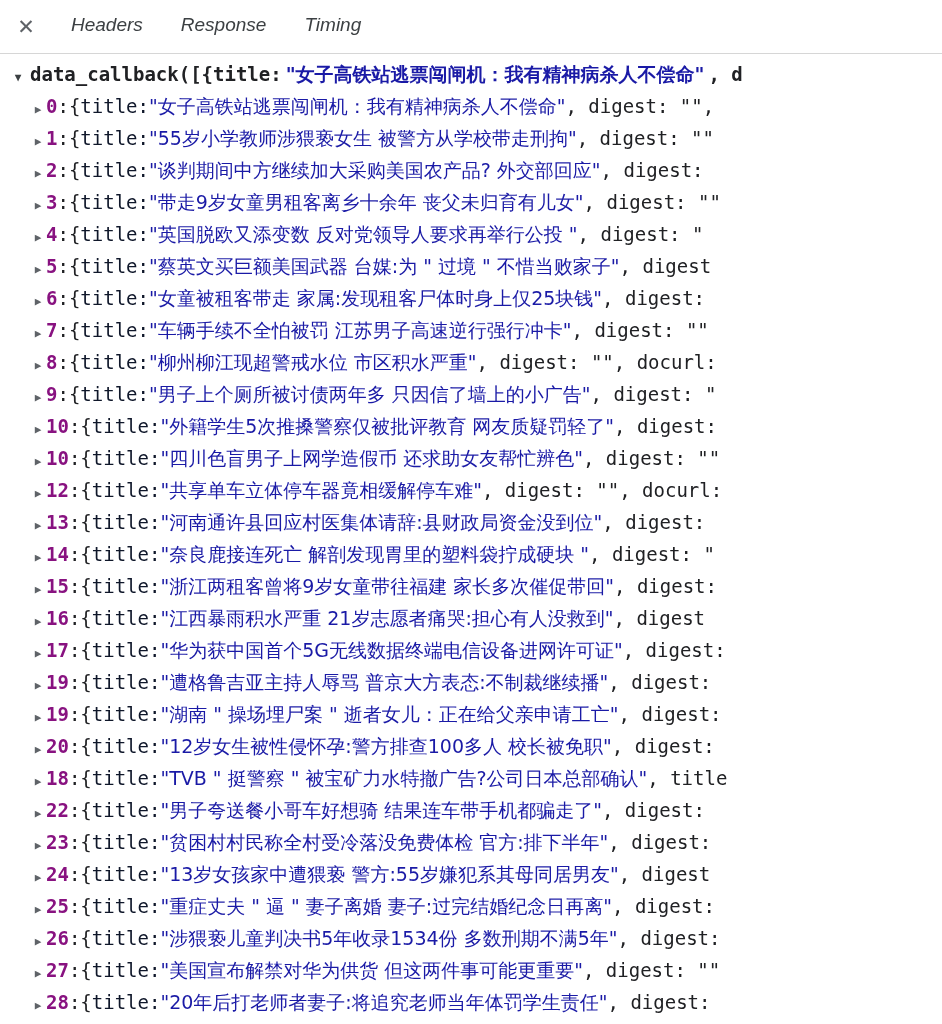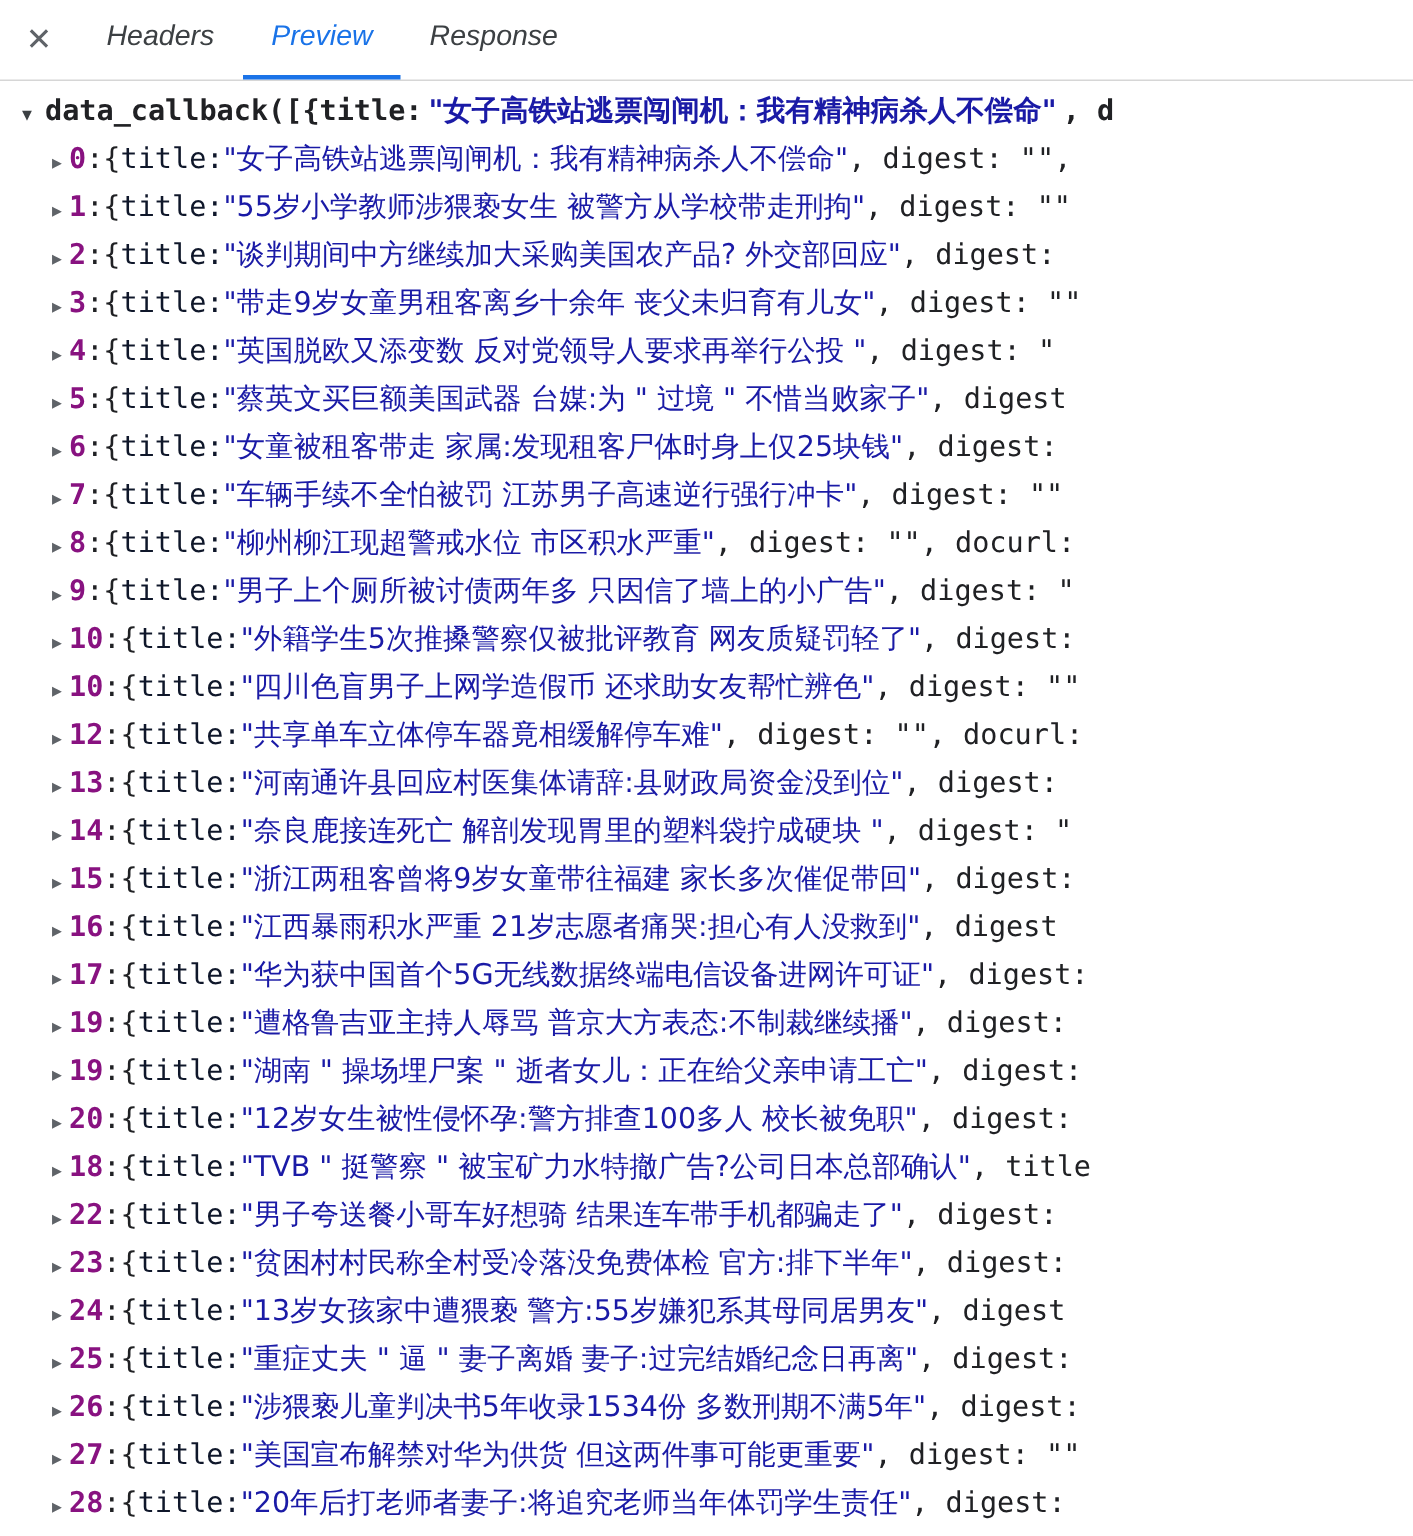--- a/index.html
+++ b/index.html
@@ -93,22 +93,22 @@
   .plain { color: #202124; }
   .idx { color: #881280; font-weight: bold; }
   .cjk { font-family: "DejaVu Sans", sans-serif; }
 </style>
 </head>
 <body>
 
 <div class="tabbar">
   <div class="close-btn">✕</div>
   <div class="tab">Headers</div>
-  <div class="tab active">Preview</div>
   <div class="tab">Response</div>
+  <div class="tab">Timing</div>
 </div>
 
 <div class="viewer">
 
   <div class="row root">
     <span class="arrow open">▼</span>
     <span class="txt fn">data_callback([{title: </span>
     <span class="txt str cjk">"女子高铁站逃票闯闸机：我有精神病杀人不偿命"</span>
     <span class="txt plain">, d</span>
   </div>

